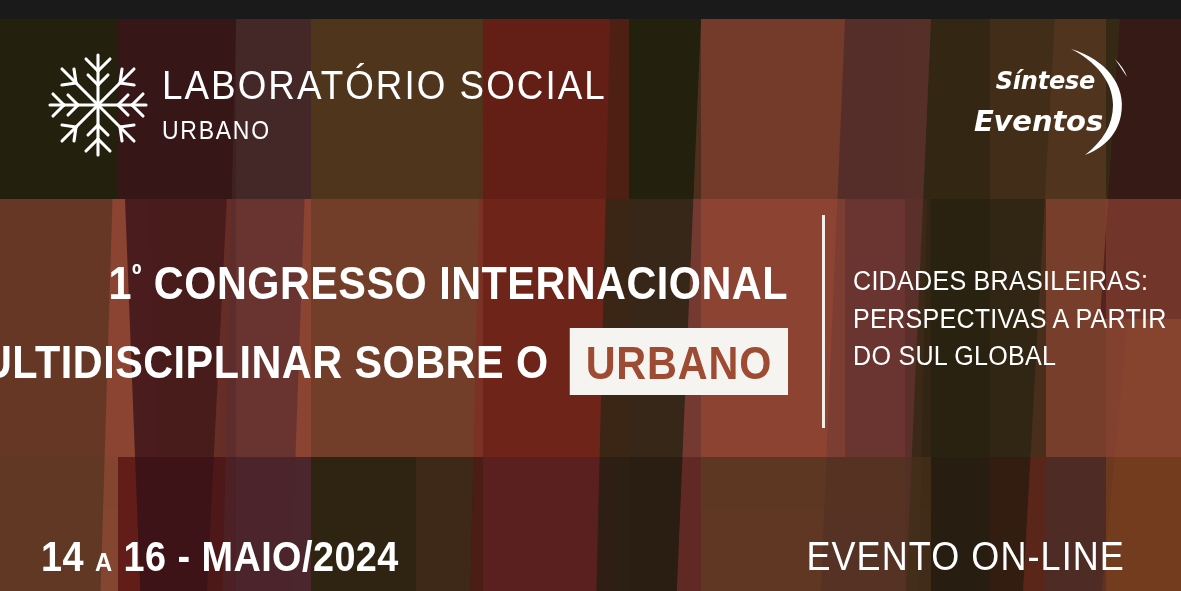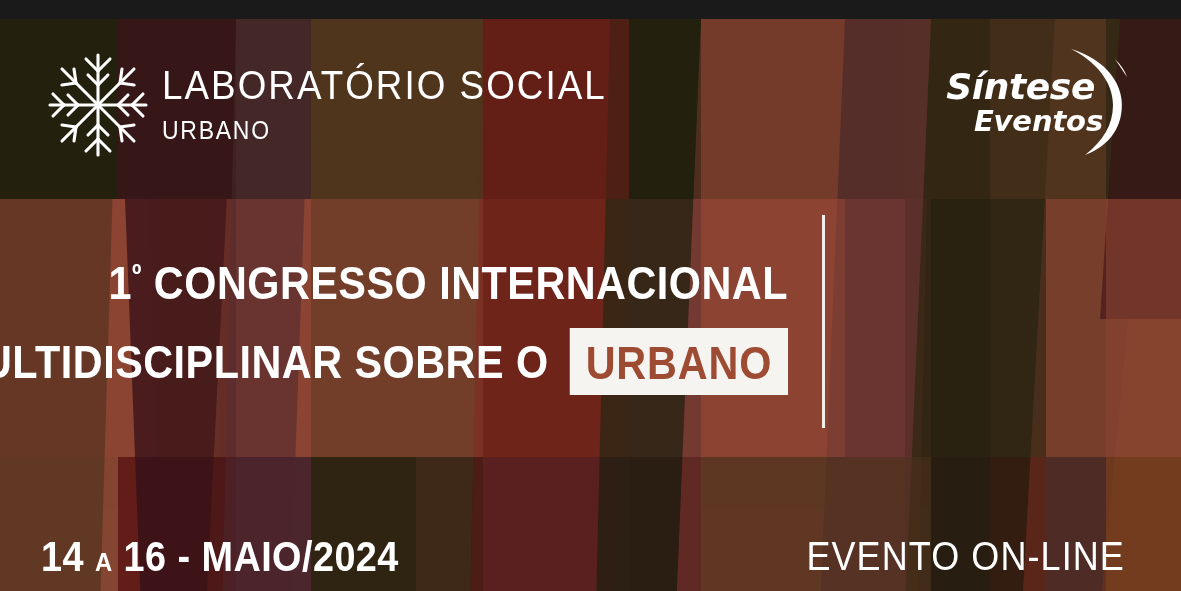--- a/index.html
+++ b/index.html
@@ -69,21 +69,21 @@
     height: 110px;
     color: #fff;
   }
   .sintese svg { position: absolute; right: -2px; top: 0; }
   .sintese .s1 {
     position: absolute;
     right: 38px; top: 24px;
     font-family: "DejaVu Sans", sans-serif;
     font-style: italic;
     font-weight: bold;
-    font-size: 36px;
+    font-size: 24px;
     line-height: 1;
     letter-spacing: -0.01em;
   }
   .sintese .s2 {
     position: absolute;
     right: 30px; top: 62px;
     font-family: "DejaVu Sans", sans-serif;
     font-style: italic;
     font-weight: bold;
     font-size: 29px;
@@ -364,18 +364,23 @@
   <div class="title-block">
     <div class="title-line l1"><span>1</span><span class="sup">º</span><span> CONGRESSO INTERNACIONAL</span></div>
     <div class="title-line l2">
       <span>MULTIDISCIPLINAR SOBRE O</span>
       <span class="urbano-box">URBANO</span>
     </div>
   </div>
 
   <div class="divider"></div>
 
+  <div class="subtitle">
+    <div>CIDADES BRASILEIRAS:</div>
+    <div>PERSPECTIVAS A PARTIR</div>
+    <div>DO SUL GLOBAL</div>
+  </div>
 
   <div class="date"><span>14</span> <span class="sm">A</span> <span>16 - MAIO/2024</span></div>
 
   <div class="online">EVENTO ON-LINE</div>
 
 </div>
 
 </body></html>

